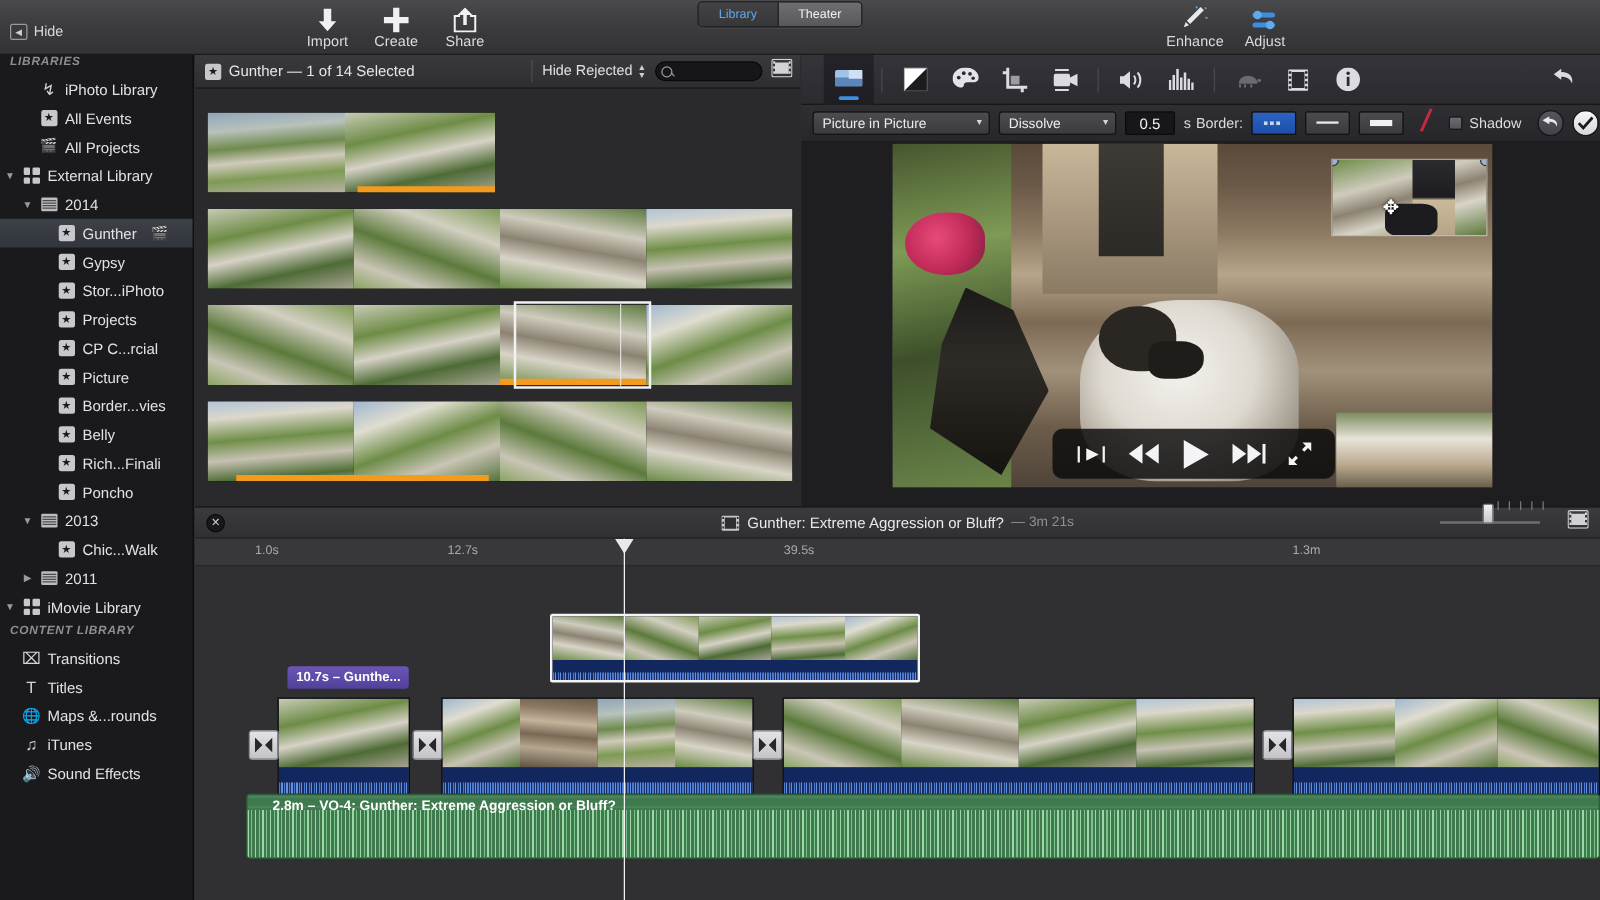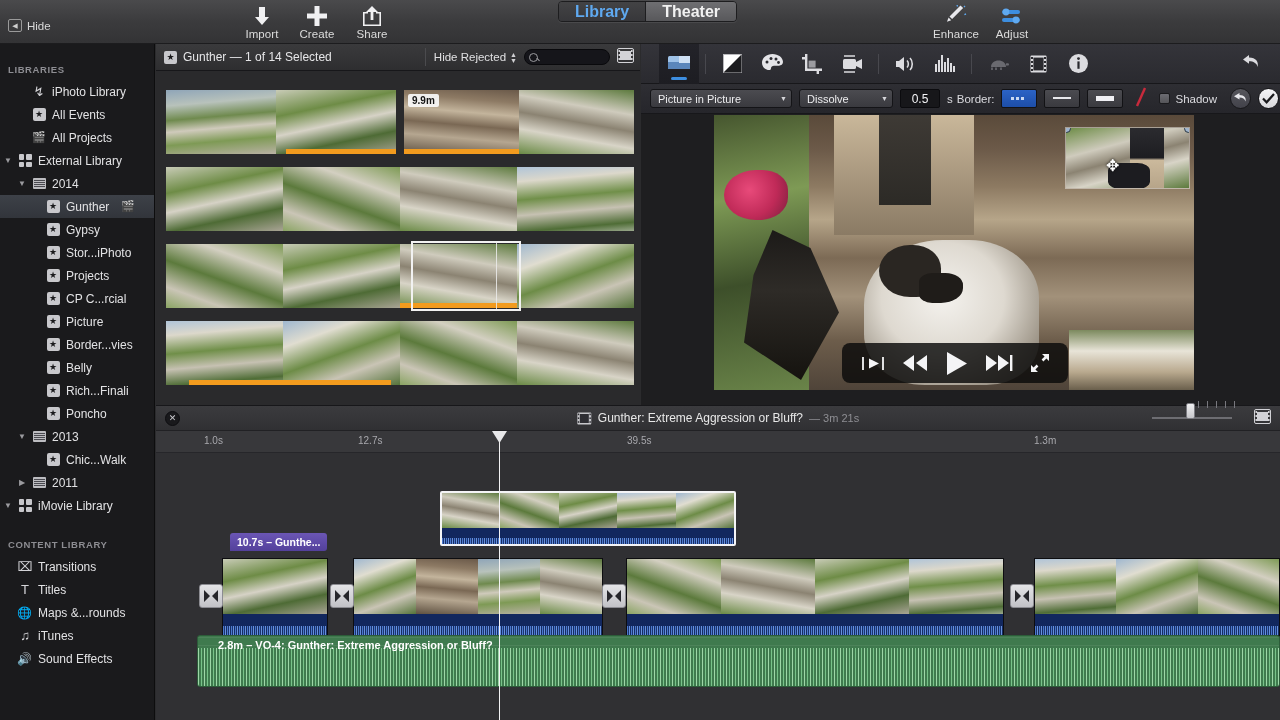--- a/index.html
+++ b/index.html
@@ -38,33 +38,34 @@
   .tb-icon { height:22px; display:flex;align-items:center;justify-content:center;margin-bottom:1px;}
 
   .seg-ctrl {
     position:absolute; left:558px; top:1px; height:21px;
     display:flex; border:1px solid #1d1d1f; border-radius:4px; overflow:hidden;
     box-shadow:0 1px 0 rgba(255,255,255,.08);
   }
   .seg {
     padding:0 16px; height:100%;
     display:flex;align-items:center;justify-content:center;
-    font-size:16px; font-weight:bold;
+    font-size:10px; font-weight:normal;
   }
   .seg.on { background:linear-gradient(180deg,#434345,#37373a); color:#5fa9f0; }
   .seg.off { background:linear-gradient(180deg,#6f6f72,#58585b); color:#f2f2f2; border-left:1px solid #1d1d1f;}
 
   
   .sidebar {
     position:absolute; left:0; top:44px; width:155px; height:676px;
     background:#1a1a1c; border-right:1px solid #0d0d0e;
   }
   .sb-head {
     font-size:9.5px; font-weight:bold; color:#8d8d92; letter-spacing:.6px;
-    padding:20px 0 5px 8px;
+    padding:0 0 5px 8px;
+    font-style:italic;
   }
   .sb-row {
     height:23px; display:flex; align-items:center; gap:6px;
     font-size:12px; color:#e2e2e4; white-space:nowrap;
   }
   .sb-row.sel { background:linear-gradient(180deg,#3d4148,#32353b); }
   .sb-ico { width:14px;height:14px;flex:0 0 14px;display:flex;align-items:center;justify-content:center;}
   .star {
     width:13px;height:13px;background:#c8c8cc;border-radius:2px;
     display:flex;align-items:center;justify-content:center;
@@ -529,26 +530,20 @@
     </svg>
   </div>
 </div>
 
 <div class="browser">
 
   <div class="strip" style="left:10px;top:19px;width:230px;height:64px">
     <div class="frame ph1" style="width:48%"></div>
     <div class="frame ph2" style="width:52%"></div>
     <div class="orange-bar" style="left:52%;right:0"></div>
-  </div>
-  <div class="strip" style="left:248px;top:19px;width:230px;height:64px">
-    <div class="frame ph-steps" style="width:50%"></div>
-    <div class="frame ph3" style="width:50%"></div>
-    <div class="dur-badge">9.9m</div>
-    <div class="orange-bar" style="left:0;width:50%"></div>
   </div>
 
   <div class="strip" style="left:10px;top:96px;width:468px;height:64px">
     <div class="frame ph2" style="width:25%"></div>
     <div class="frame ph5" style="width:25%"></div>
     <div class="frame ph3" style="width:25%"></div>
     <div class="frame ph6" style="width:25%"></div>
   </div>
 
   <div class="strip" style="left:10px;top:173px;width:468px;height:64px">

